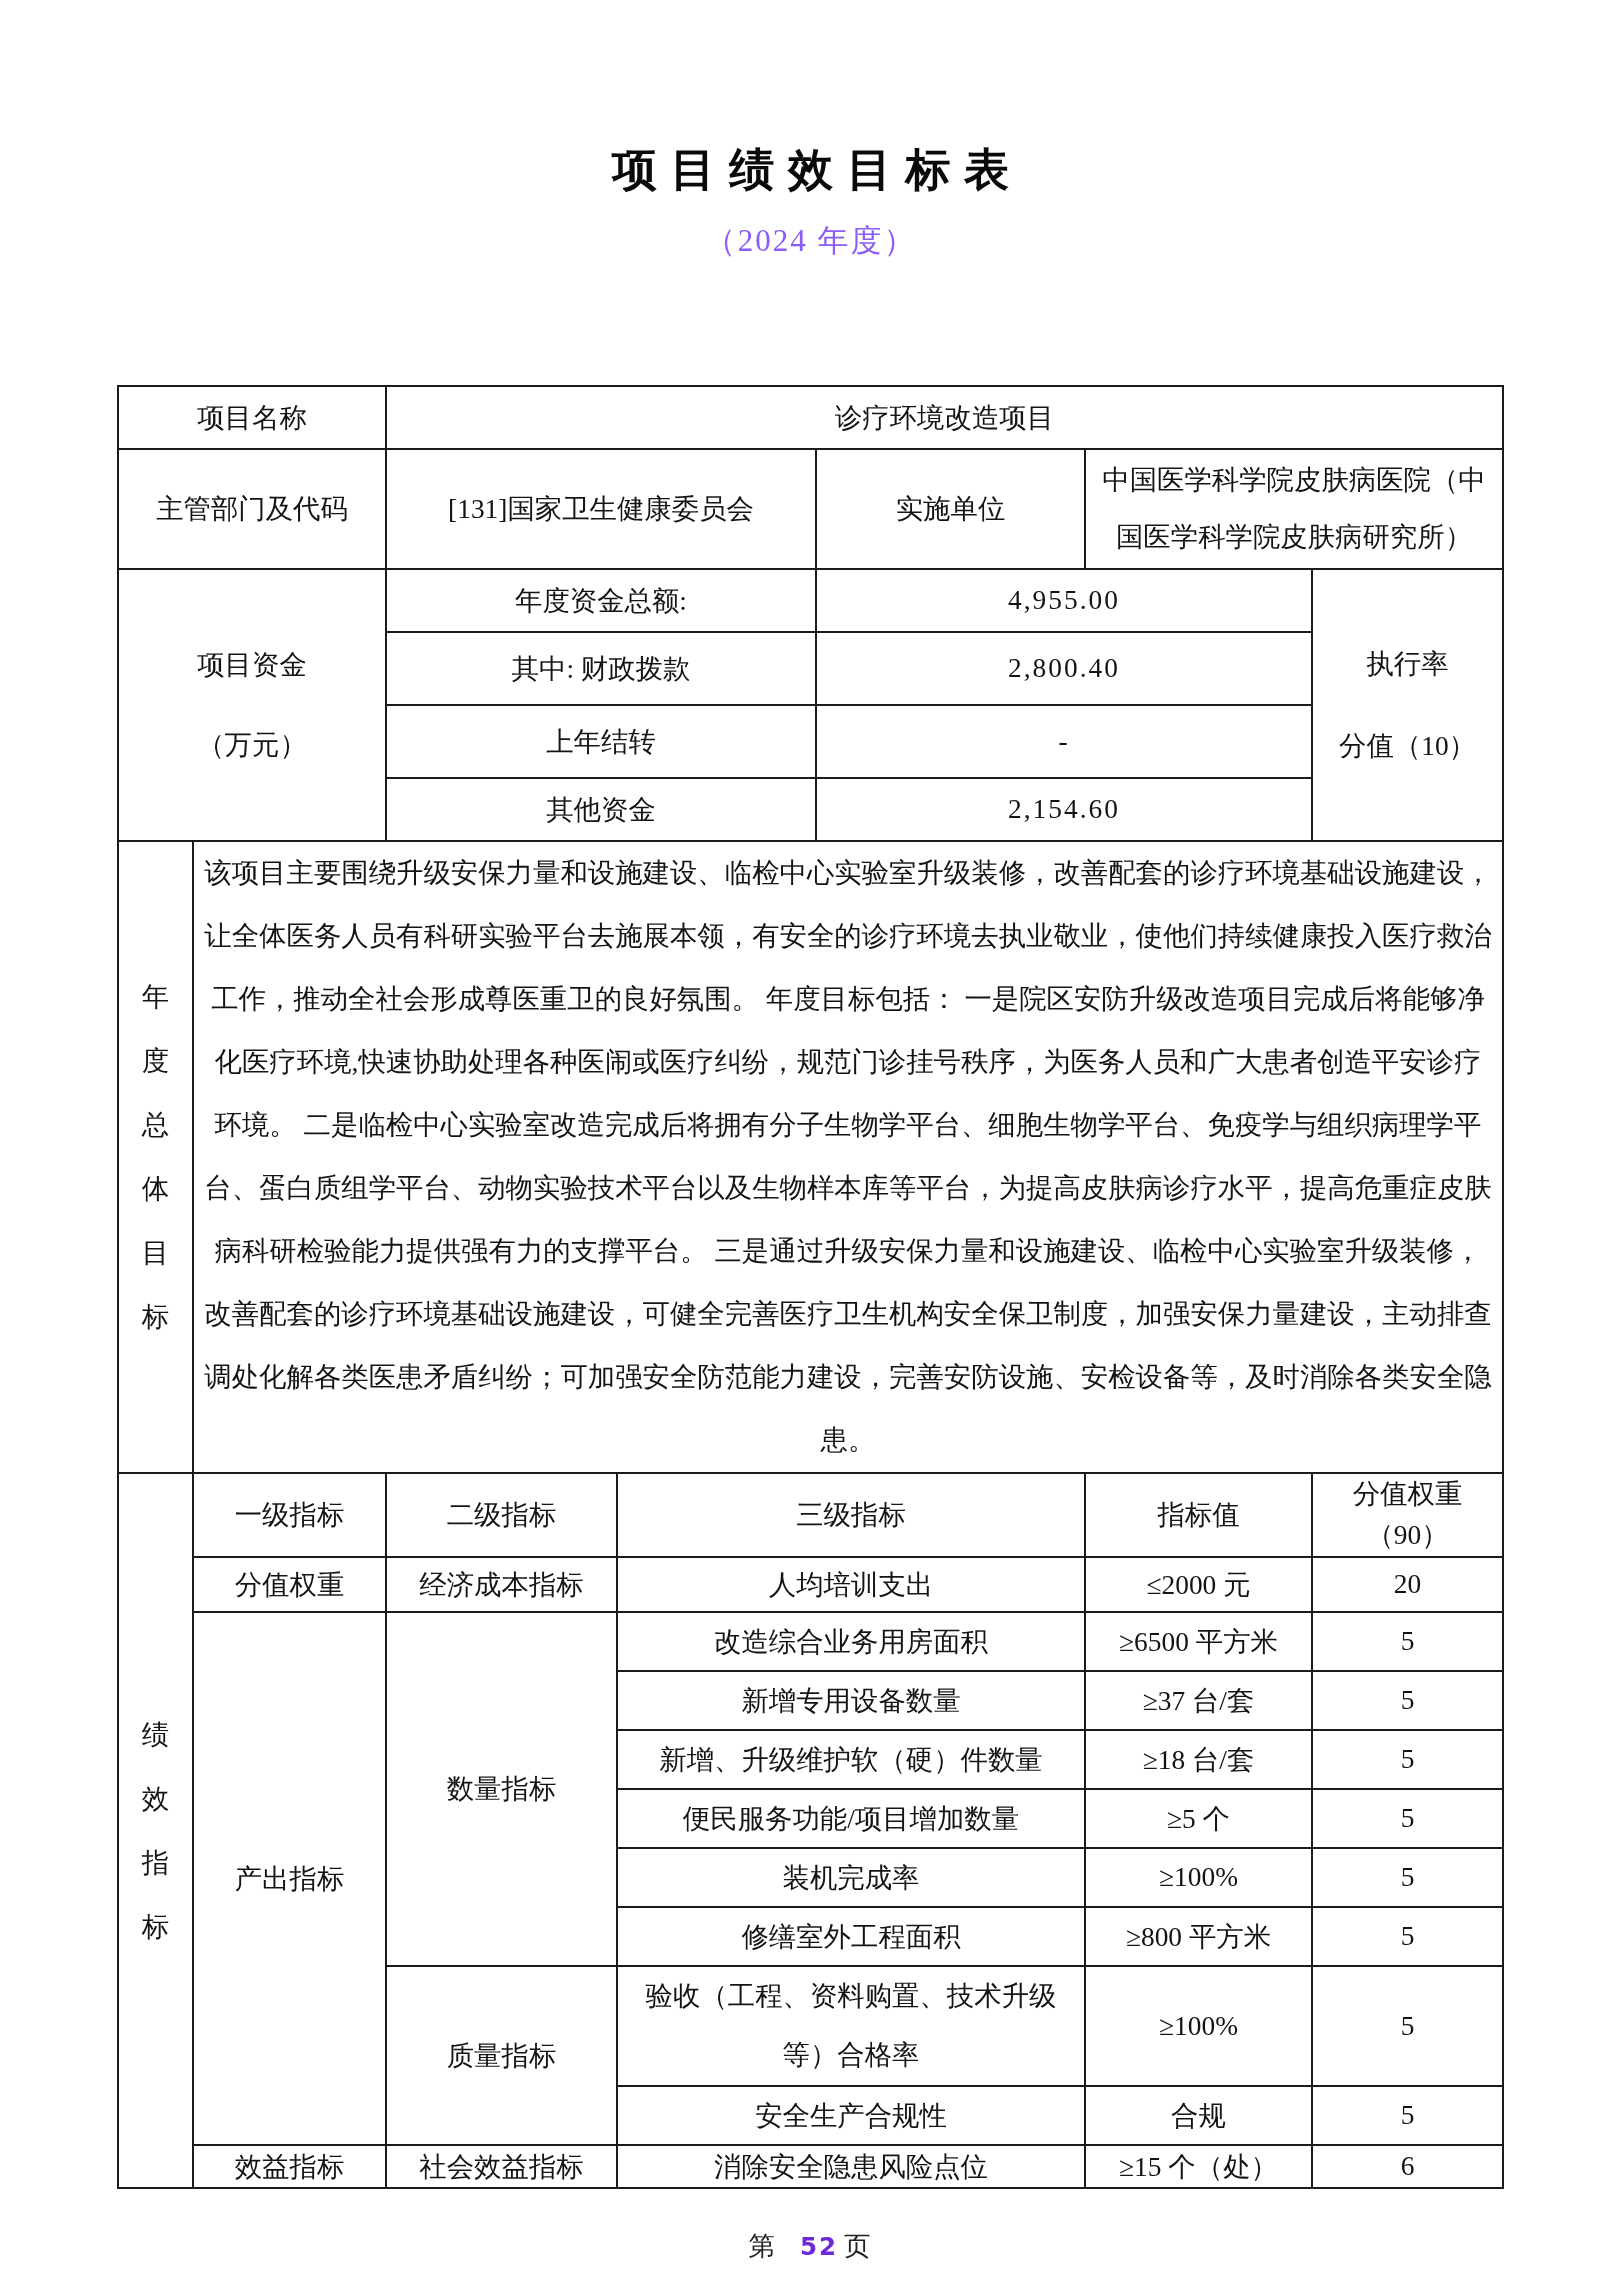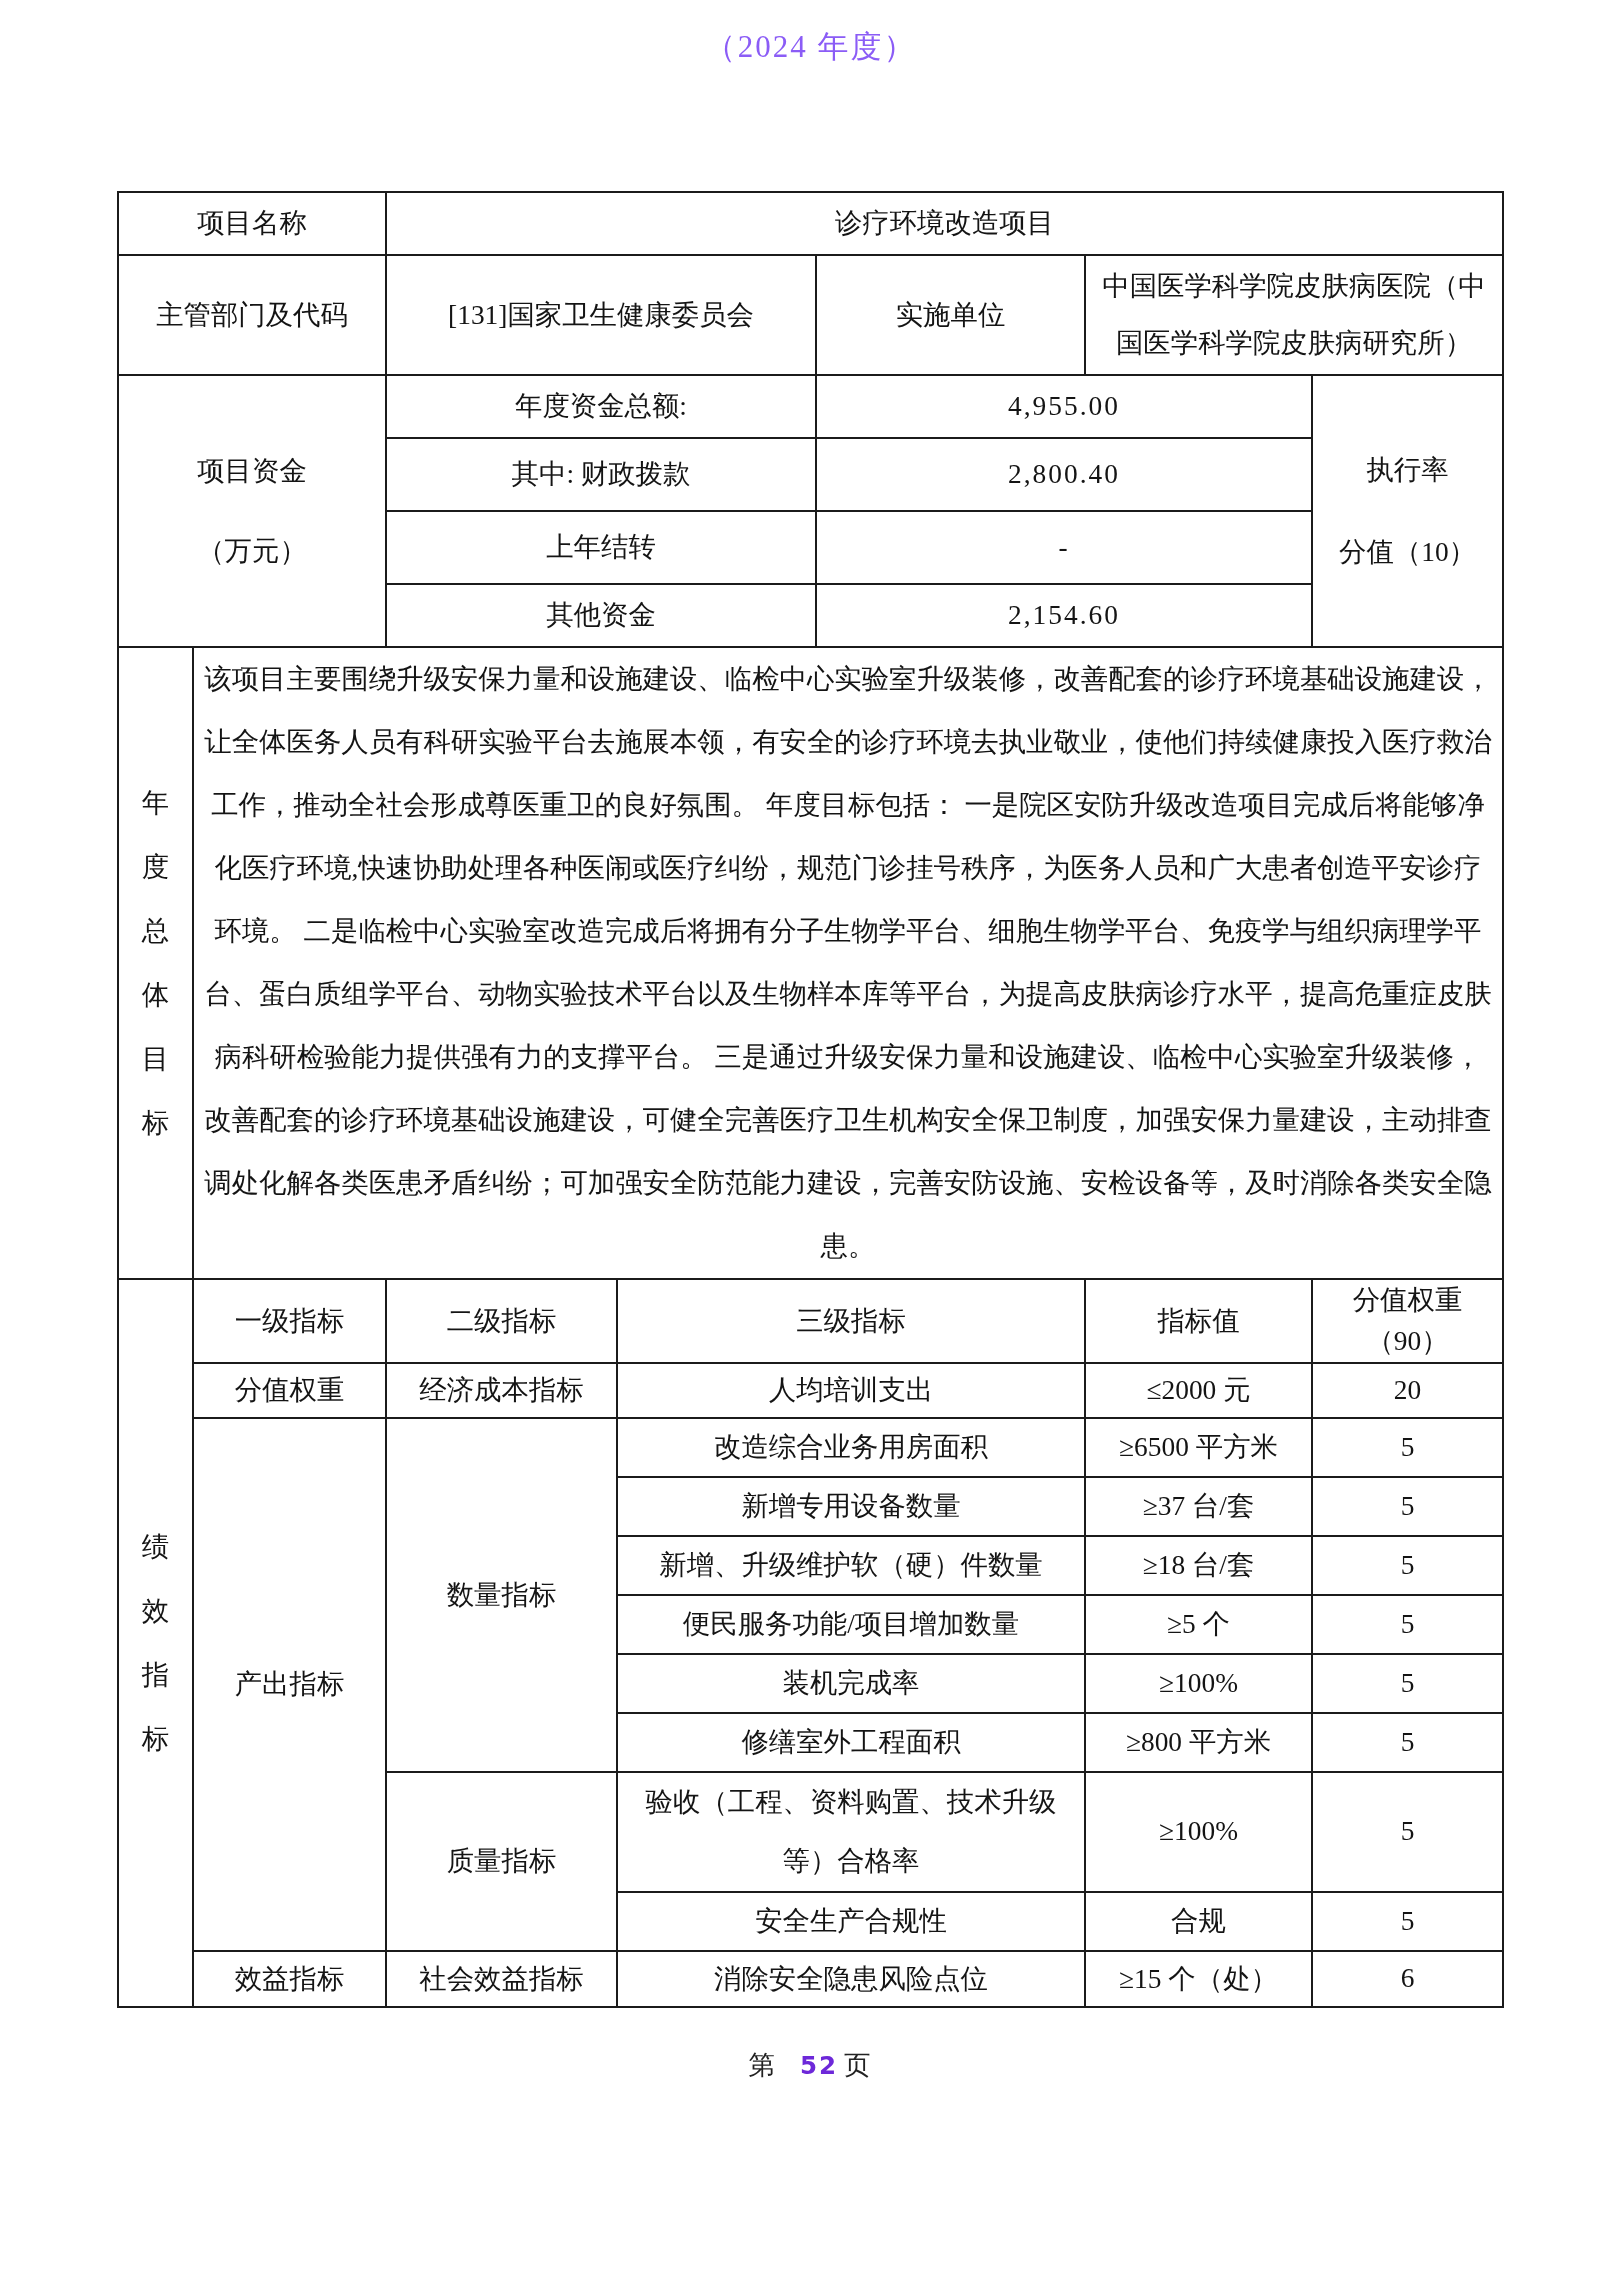--- a/index.html
+++ b/index.html
@@ -33,21 +33,21 @@
   tr.r-name{height:63px;}
   tr.r-dept{height:120px;}
   tr.r-fund1{height:63px;}
   tr.r-fund{height:73px;}
   tr.r-fund-last{height:63px;}
   tr.r-goal{height:568px;}
   tr.r-ihead{height:78px;}
   tr.r-cost{height:55px;}
   tr.r-q{height:59px;}
   tr.r-accept{height:118px;}
-  tr.r-benefit{height:56px;}
+  tr.r-benefit{height:43px;}
   td.vert{white-space:pre-line;line-height:64px;padding:0;}
   td.fund-cap{white-space:pre-line;line-height:80px;border-radius:25px;}
   td.exec{white-space:pre-line;line-height:82px;}
   td.weight-head{white-space:pre-line;line-height:41px;}
   td.fund-label-first{text-align:left;padding-left:27.4px;}
   td.fund-label{text-align:right;padding-right:76px;}
   td.num{text-align:right;padding-right:23.5px;letter-spacing:2px;font-size:28px;}
   td.para{
     text-align:justify;text-justify:inter-ideograph;
     line-height:63px;padding:7.8px 11.8px 7.8px 9.8px;vertical-align:middle;
@@ -61,20 +61,21 @@
   .doc-footer .pg-num{
     font-family:"DejaVu Sans","Liberation Sans",sans-serif;
     font-weight:700;font-size:24.5px;padding:0 5.9px;color:#6d28d9;margin-left:17px;
   }
 </style>
 </head>
 <body>
 
 <div class="page">
 
+  <h1 class="doc-title">项目绩效目标表</h1>
   <div class="doc-subtitle">（2024 年度）</div>
 
   <table class="main">
     <colgroup>
       <col style="width:75px">
         <col style="width:193px">
         <col style="width:231px">
       <col style="width:199px">
         <col style="width:269px">
         <col style="width:227px">

